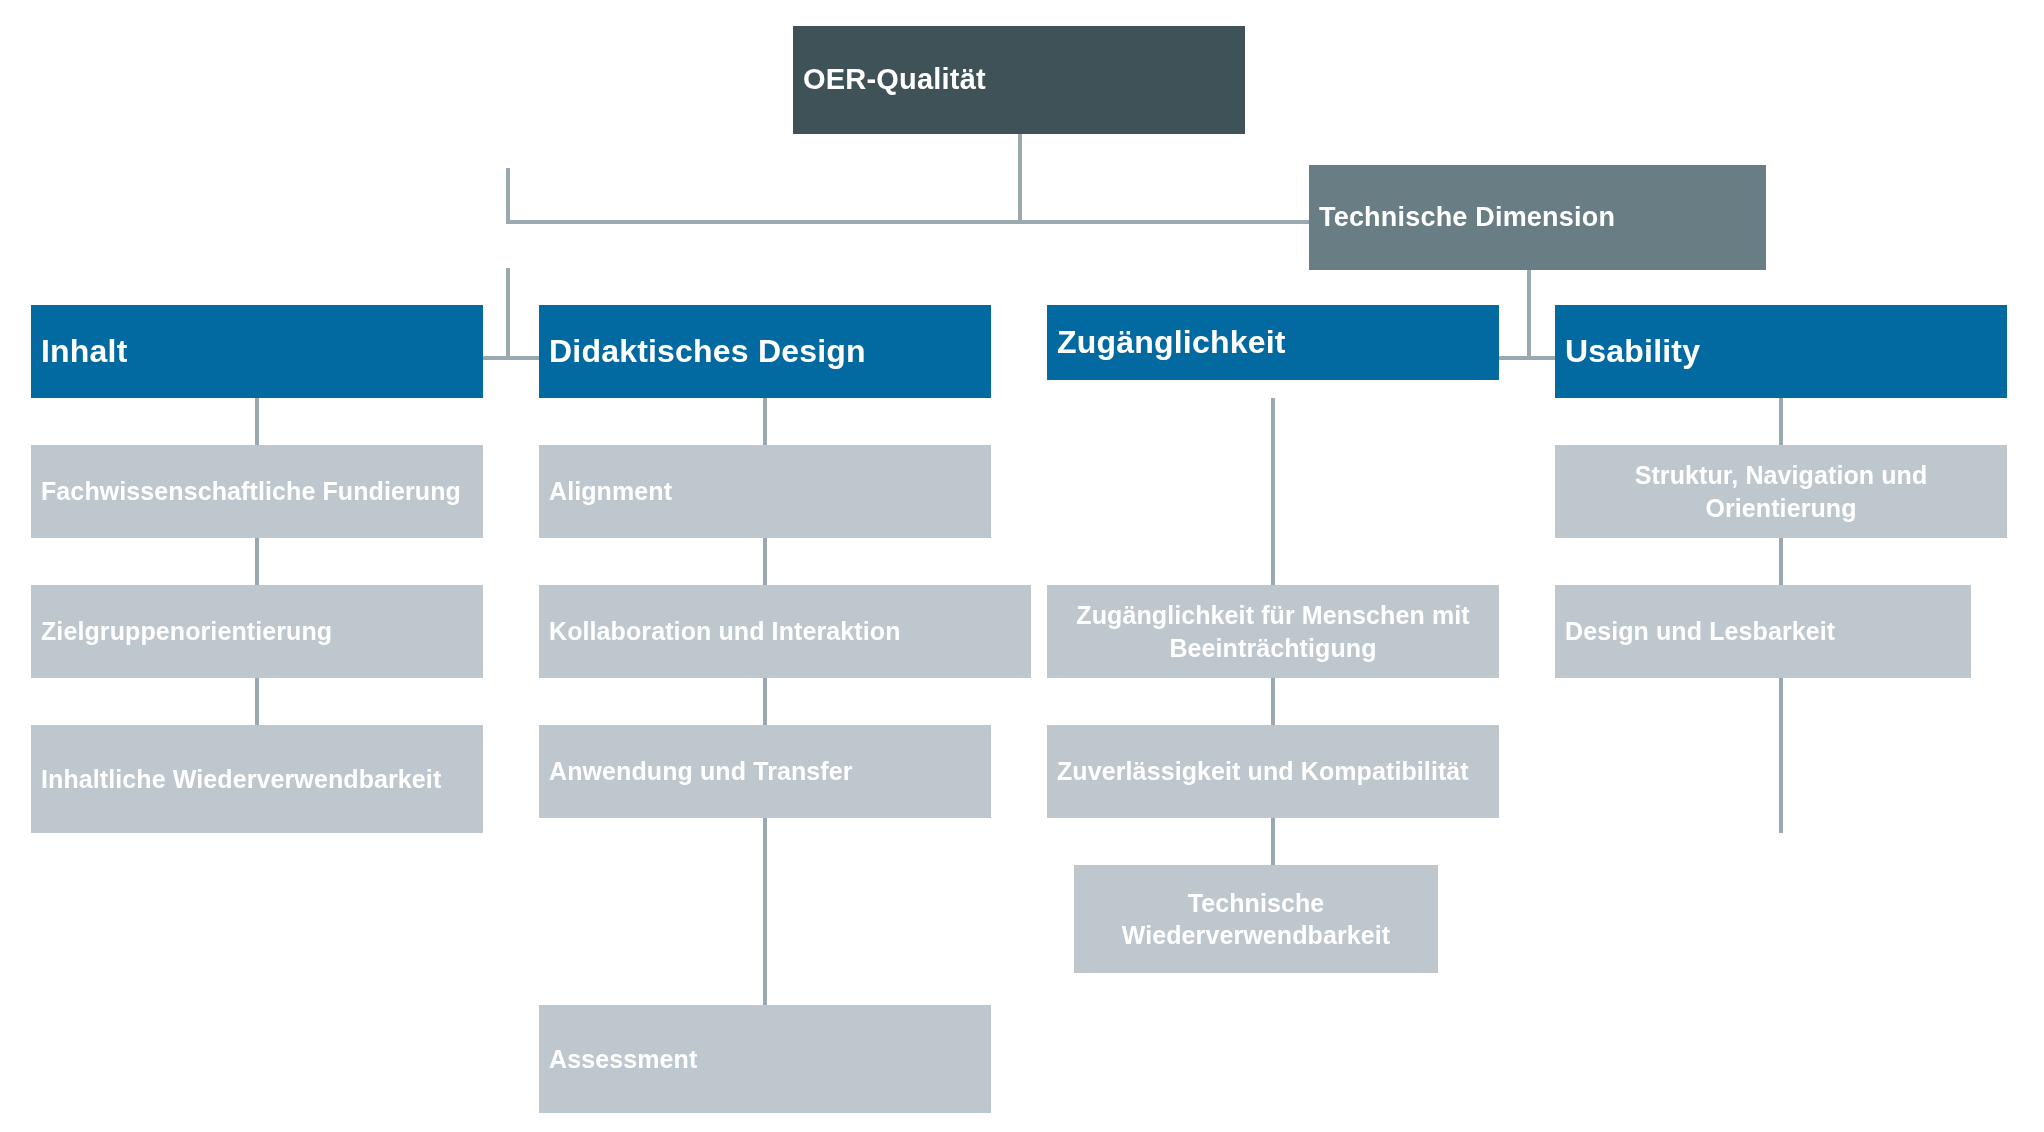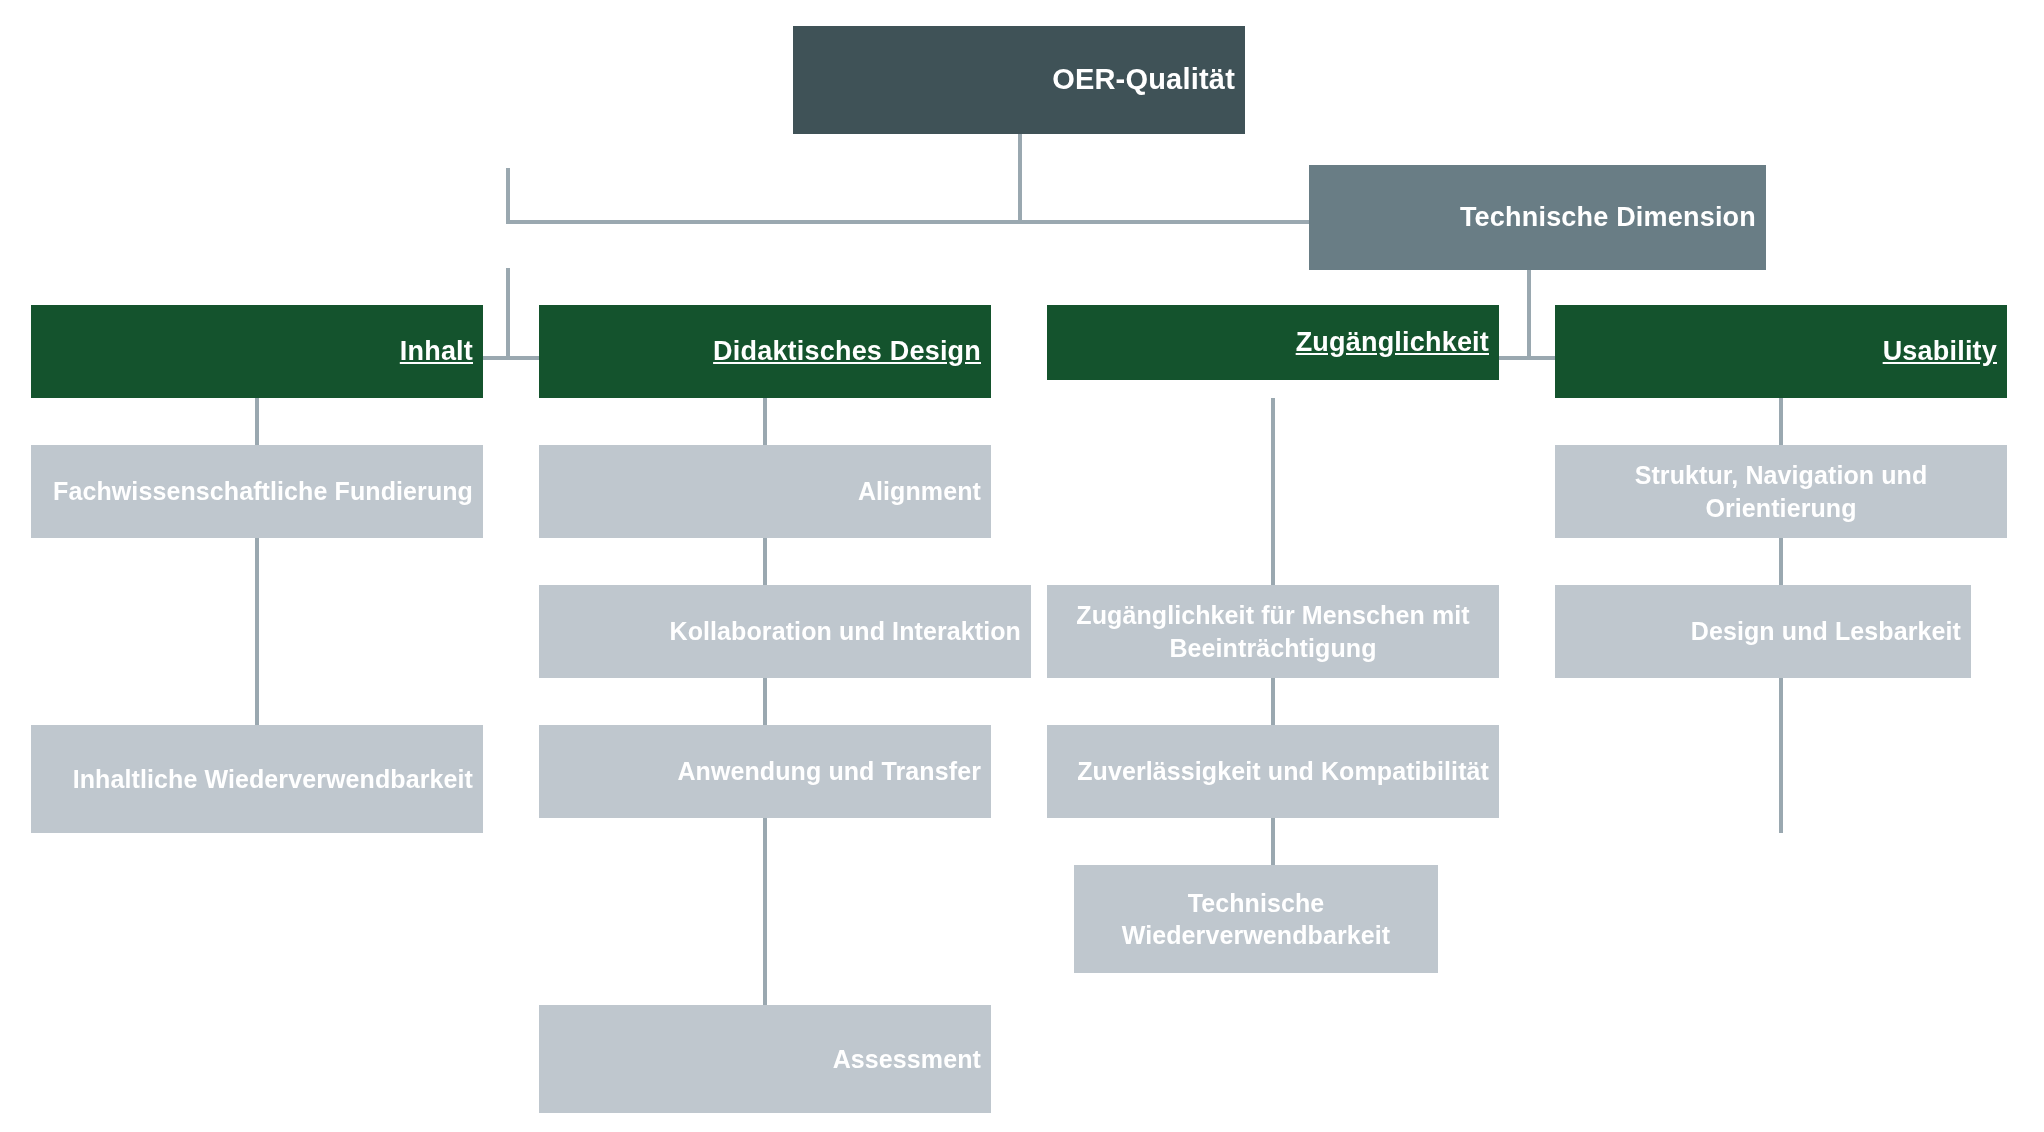--- a/index.html
+++ b/index.html
@@ -15,44 +15,43 @@
     position: relative;
     width: 2044px;
     height: 1132px;
     background: #ffffff;
     overflow: hidden;
   }
   .node {
     position: absolute;
     display: flex;
     align-items: center;
-    justify-content: flex-end;
+    justify-content: flex-start;
     text-align: center;
     color: #ffffff;
     font-weight: bold;
     line-height: 1.30;
     box-sizing: border-box;
     padding: 4px 10px;
     z-index: 3;
   }
   .lvl-root {
     background: #3f5257;
     font-size: 29px;
     letter-spacing: 0.2px;
   }
   .lvl-dim {
     background: #697d85;
     font-size: 27px;
     letter-spacing: 0.2px;
   }
   .lvl-cat {
-    background: #14532d;
-    font-size: 27px;
+    background: #0369a1;
+    font-size: 32px;
     letter-spacing: 0.2px;
-    text-decoration: underline;
   }
   .lvl-leaf {
     background: #bfc7ce;
     font-size: 25px;
     letter-spacing: 0.1px;
   }
   .conn {
     position: absolute;
     background: #9aa8b0;
     z-index: 1;
@@ -110,20 +109,23 @@
     <span>Zugänglichkeit</span>
   </div>
 
   <div class="node lvl-cat" style="left:1555px; top:305px; width:452px; height:93px;">
     <span>Usability</span>
   </div>
 
   <div class="node lvl-leaf" style="left:31px; top:445px; width:452px; height:93px;">
     <span>Fachwissenschaftliche Fundierung</span>
   </div>
+  <div class="node lvl-leaf" style="left:31px; top:585px; width:452px; height:93px;">
+    <span>Zielgruppenorientierung</span>
+  </div>
   <div class="node lvl-leaf" style="left:31px; top:725px; width:452px; height:108px;">
     <span>Inhaltliche Wiederverwendbarkeit</span>
   </div>
 
   <div class="node lvl-leaf" style="left:539px; top:445px; width:452px; height:93px;">
     <span>Alignment</span>
   </div>
   <div class="node lvl-leaf" style="left:539px; top:585px; width:492px; height:93px;">
     <span>Kollaboration und Interaktion</span>
   </div>

